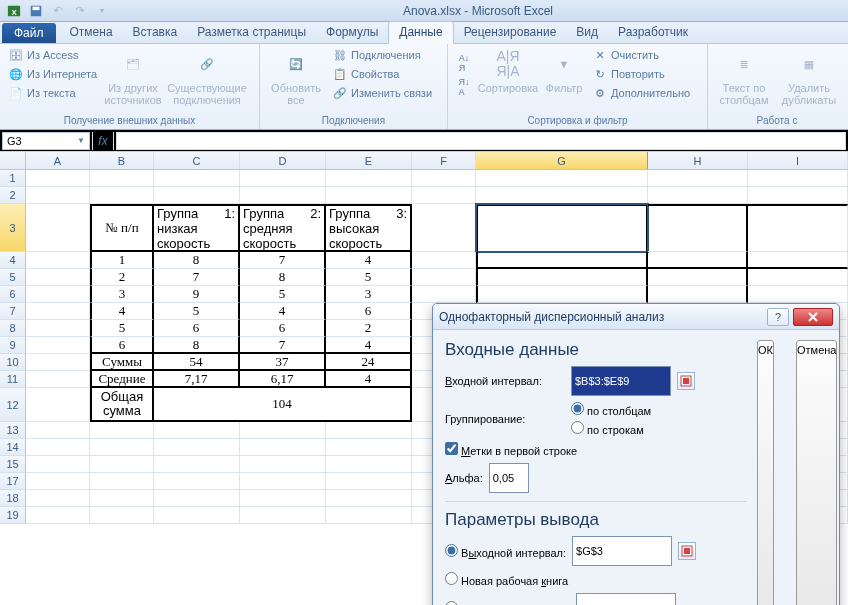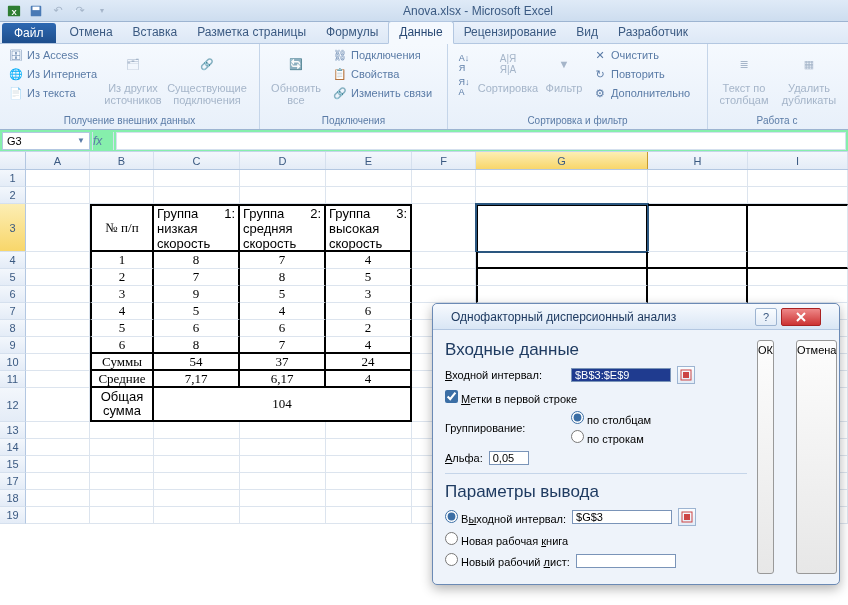--- a/index.html
+++ b/index.html
@@ -24,24 +24,24 @@
 .ribgroup-title { text-align:center; font-size:10px; color:#5a7ba6; padding:1px 0; }
 .ribcontent { display:flex; gap:4px; flex:1; align-items:flex-start; }
 .ribcol { display:flex; flex-direction:column; gap:1px; }
 .ribitem-sm { display:flex; align-items:center; gap:3px; font-size:11px; color:#5a7ba6; padding:1px 2px; cursor:pointer; white-space:nowrap; }
 .ribitem-sm .ico { width:16px; height:16px; display:inline-flex; align-items:center; justify-content:center; }
 .ribitem-lg { display:flex; flex-direction:column; align-items:center; gap:2px; font-size:11px; color:#3b5a82; padding:2px 4px; cursor:pointer; width:60px; text-align:center; line-height:1.1; }
 .ribitem-lg .ico { width:32px; height:32px; display:flex; align-items:center; justify-content:center; }
 .disabled { color:#a5b5c9; }
 
 
-.fxrow { height:22px; border-bottom:1px solid #c5d5e9; display:flex; align-items:center; background:#86efac; }
+.fxrow { height:22px; border-bottom:1px solid #c5d5e9; display:flex; align-items:center; background:#000000; }
 .namebox { width:88px; border:1px solid #b3c7e1; background:#fff; height:18px; margin:0 2px; display:flex; align-items:center; padding:0 4px; font-size:11px; }
 .namebox .dd { margin-left:auto; color:#5a7ba6; font-size:8px; }
-.fxlabel { width:22px; font-style:italic; color:#5a7ba6; font-size:12px; border-left:1px solid #d5e0ee; border-right:1px solid #d5e0ee; height:18px; line-height:18px; }
+.fxlabel { width:22px; text-align:center; font-style:italic; color:#5a7ba6; font-size:12px; border-left:1px solid #d5e0ee; border-right:1px solid #d5e0ee; height:18px; line-height:18px; }
 .fxbar { flex:1; background:#fff; border:1px solid #d5e0ee; height:18px; margin:0 2px; }
 
 
 .grid { position:relative; }
 .colhdrs { display:flex; background:linear-gradient(#f3f7fc,#e4ecf7); height:18px; border-bottom:1px solid #b3c7e1; }
 .corner { width:26px; background:linear-gradient(#f3f7fc,#e4ecf7); border-right:1px solid #b3c7e1; }
 .colhdr { border-right:1px solid #d5e0ee; text-align:center; font-size:11px; color:#3b5a82; line-height:18px; cursor:pointer; }
 .colhdr.selected { background: linear-gradient(#fceeb4,#f8d66a); border-right:1px solid #c59a2d; }
 .rows { }
 .row { display:flex; height:17px; }
@@ -55,33 +55,33 @@
 
 
 .bt { border-top: 2px solid #000 !important; }
 .bb { border-bottom: 2px solid #000 !important; }
 .bl { border-left: 2px solid #000 !important; }
 .br { border-right: 2px solid #000 !important; }
 .btxt { font-family: "Times New Roman", serif; font-size:13px; }
 
 
 .dialog { position:absolute; left:432px; top:303px; width:408px; background:#eef3fa; border:1px solid #6b8ab5; border-radius:5px; box-shadow:0 4px 12px rgba(0,0,0,.3); }
-.dlg-title { background:linear-gradient(#f7fafe,#d9e6f5); height:26px; display:flex; align-items:center; padding:0 18px; border-radius:5px 5px 0 0; border-bottom:1px solid #b3c7e1; }
+.dlg-title { background:linear-gradient(#f7fafe,#d9e6f5); height:26px; display:flex; align-items:center; padding:0 6px; border-radius:5px 5px 0 0; border-bottom:1px solid #b3c7e1; }
 .dlg-title-text { font-size:12px; color:#1f3b61; }
 .dlg-title-btns { margin-left:auto; display:flex; gap:4px; }
 .dlg-help { width:22px; height:18px; border:1px solid #9db4d1; background:linear-gradient(#fafdff,#e3ecf7); border-radius:2px; text-align:center; font-size:11px; color:#3b5a82; line-height:16px; cursor:pointer; }
 .dlg-close { width:40px; height:18px; background:linear-gradient(#e88,#c33); border:1px solid #a22; border-radius:2px; color:#fff; text-align:center; line-height:14px; cursor:pointer; font-weight:bold; display:flex; align-items:center; justify-content:center; }
 .dlg-body { padding:10px 12px; display:flex; gap:10px; }
 .dlg-main { flex:1; }
 .dlg-side { width:70px; display:flex; flex-direction:row; gap:22px; }
 .dlg-btn { background:linear-gradient(#fdfdfd,#e7e7e7); border:1px solid #999; border-radius:3px; padding:3px 0; text-align:center; font-size:11px; cursor:pointer; }
 .fieldset-title { font-size:17px; color:#1f3b61; margin-bottom:6px; }
 .fieldrow { display:flex; align-items:center; gap:6px; margin-bottom:6px; font-size:11px; }
 .fieldrow label { min-width: 120px; }
-.txtinput { border:1px solid #7a94b8; background:#fff; height:14px; padding:0 3px; font-size:11px; }
+.txtinput { border:1px solid #7a94b8; background:#fff; height:30px; padding:0 3px; font-size:11px; }
 .txtinput.sel { background:#1f3b8f; color:#fff; }
 .refbtn { width:18px; height:18px; border:1px solid #9db4d1; background:linear-gradient(#fafdff,#e3ecf7); cursor:pointer; display:inline-flex; align-items:center; justify-content:center; }
 .refbtn svg{ width:12px;height:12px;}
 .radio, .checkbox { width:13px; height:13px; accent-color:#3b6ea5; cursor:pointer; }
 .underline { text-decoration: underline; }
 hr.sep { border:none; border-top:1px solid #c5d5e9; margin:8px 0; }
 
 
 .cA{width:64px}.cB{width:64px}.cC{width:86px}.cD{width:86px}.cE{width:86px}.cF{width:64px}.cG{width:172px}.cH{width:100px}.cI{width:100px}
 </style>
@@ -178,21 +178,21 @@
     <div class="ribcontent">
       <div class="ribcol disabled" style="justify-content:center;gap:6px;padding-top:8px">
         <div class="ribitem-sm">
             <span class="ico" style="font-size:9px">A↓<br>Я</span>
           </div>
         <div class="ribitem-sm">
             <span class="ico" style="font-size:9px">Я↓<br>A</span>
           </div>
       </div>
       <div class="ribitem-lg disabled">
-          <span class="ico" style="font-size:10px">A|Я<br>Я|A</span>
+          <span class="ico" style="font-size:14px">A|Я<br>Я|A</span>
           <span>Сортировка</span>
         </div>
       <div class="ribitem-lg disabled" style="width:44px">
           <span class="ico">▼</span>
           <span>Фильтр</span>
         </div>
       <div class="ribcol disabled">
         <div class="ribitem-sm">
             <span class="ico">✕</span>
             <span>Очистить</span>
@@ -511,28 +511,28 @@
         <label><span class="underline">В</span><span>ходной интервал:</span></label>
         <input class="txtinput sel" style="width: 100px;" value="$B$3:$E$9">
         <span class="refbtn">
             <svg viewBox="0 0 12 12">
               <rect x="1" y="1" width="10" height="10" fill="none" stroke="#c44" stroke-width="1"></rect>
               <rect x="3" y="3" width="6" height="6" fill="#c44"></rect>
             </svg>
           </span>
       </div>
       <div class="fieldrow">
-        <label><input type="checkbox" class="checkbox" checked="" style=""> <span class="underline">М</span><span>етки в первой строке</span></label>
-      </div>
-      <div class="fieldrow">
         <label>Группирование:</label>
         <div style="display:flex;flex-direction:column;gap:4px">
           <label><input type="radio" class="radio" checked="" style=""> <span>по столбцам</span></label>
           <label><input type="radio" class="radio" style=""> <span>по строкам</span></label>
         </div>
+      </div>
+      <div class="fieldrow">
+        <label><input type="checkbox" class="checkbox" checked="" style=""> <span class="underline">М</span><span>етки в первой строке</span></label>
       </div>
       <div class="fieldrow">
         <label style="min-width:auto"><span class="underline">А</span><span>льфа:</span></label>
         <input class="txtinput" style="width: 40px;" value="0,05">
       </div>
       <hr class="sep">
       <div class="fieldset-title">Параметры вывода</div>
       <div class="fieldrow">
         <label><input type="radio" class="radio" checked="" style=""> <span>В</span><span class="underline">ы</span><span>ходной интервал:</span></label>
         <input class="txtinput" style="width: 100px;" value="$G$3">

